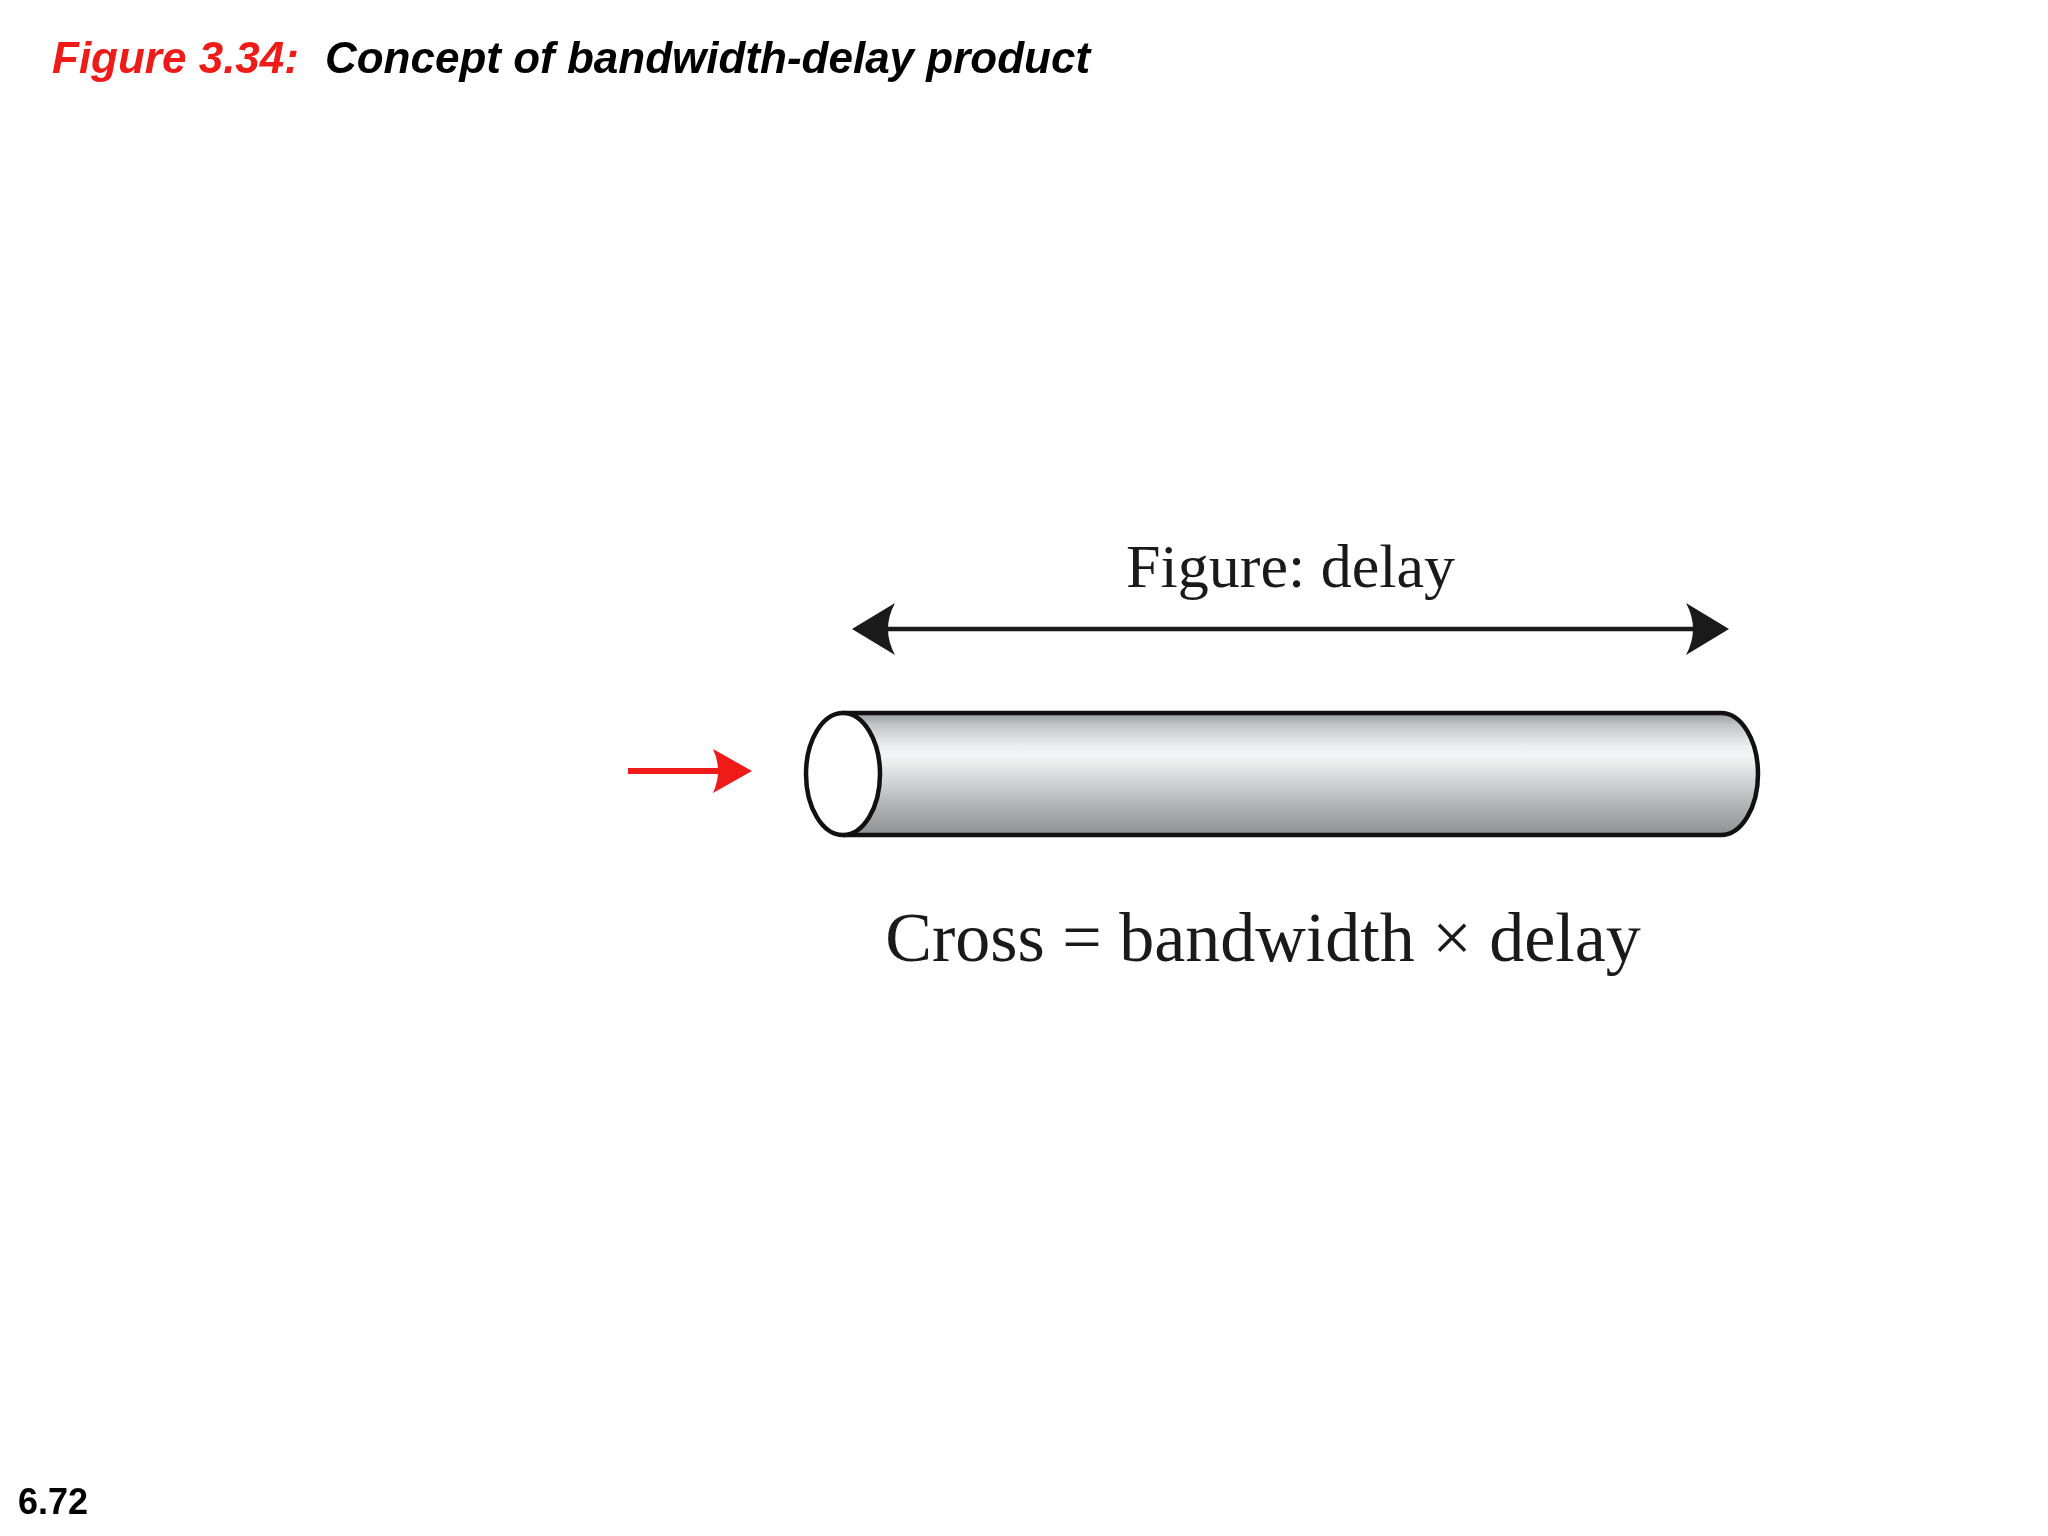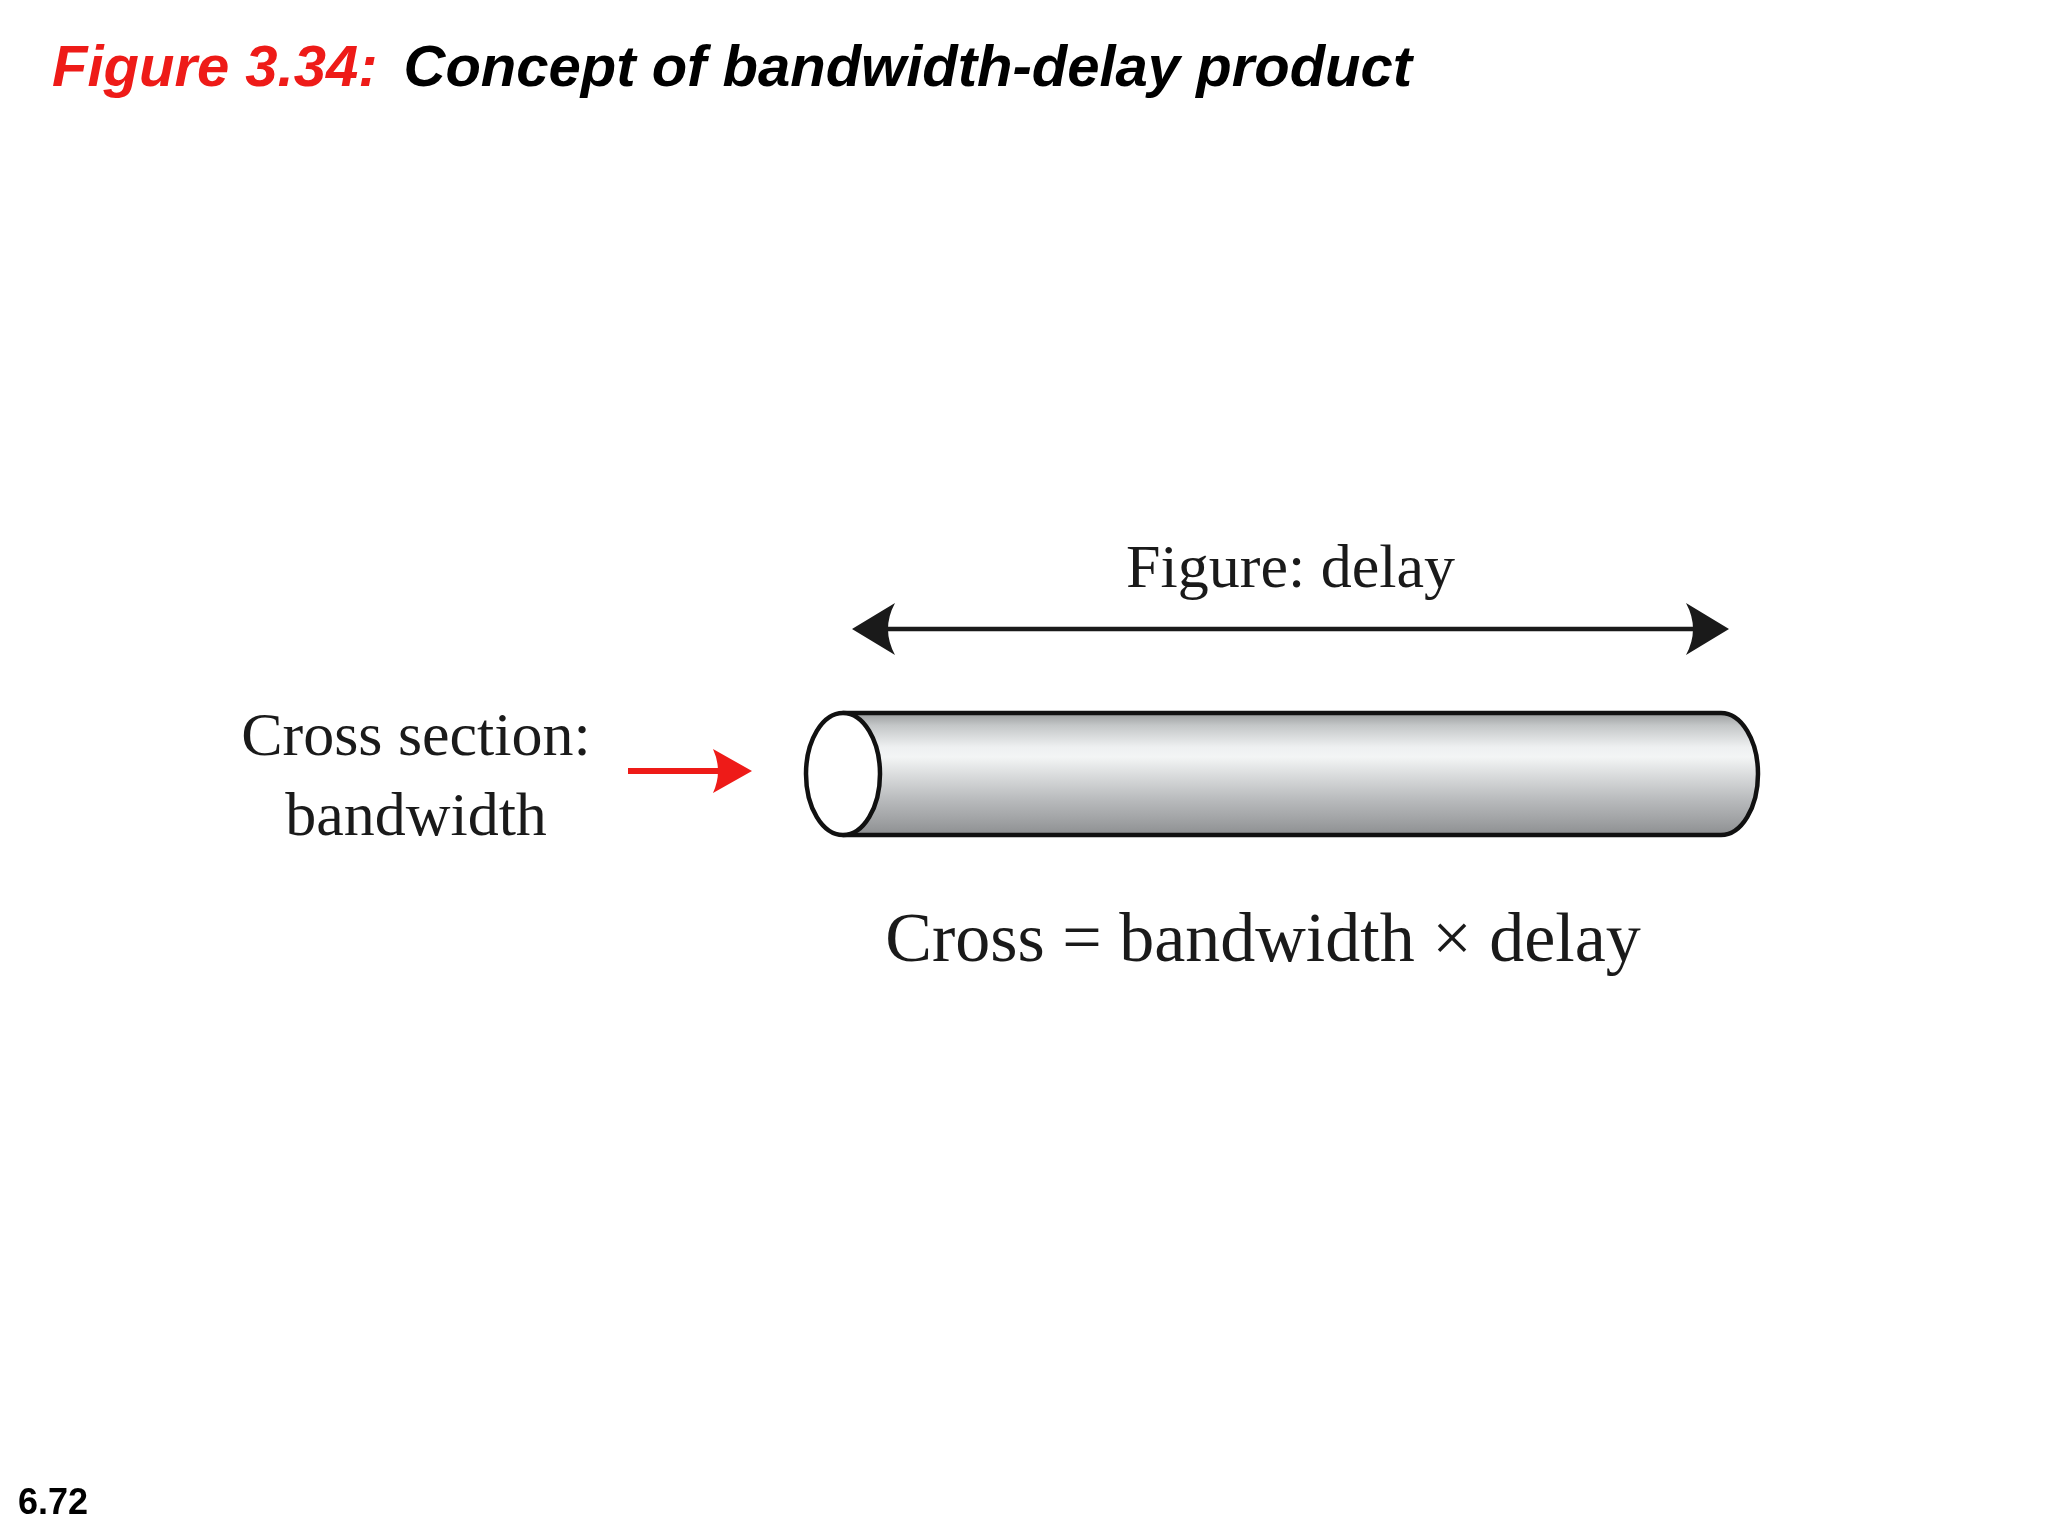--- a/index.html
+++ b/index.html
@@ -13,21 +13,21 @@
     height: 1536px;
     background: #ffffff;
     overflow: hidden;
     font-family: "Liberation Sans", sans-serif;
   }
   .title {
     position: absolute;
     left: 52px;
     top: 34px;
     font-family: "Liberation Sans", sans-serif;
-    font-size: 58px;
+    font-size: 44px;
     font-weight: bold;
     font-style: italic;
     white-space: nowrap;
     letter-spacing: 0px;
     line-height: 1.1;
   }
   .title .fig-label {
     color: #ee1b18;
   }
   .title .fig-caption {
@@ -114,22 +114,18 @@
     </g>
 
     <g>
       <line x1="628" y1="771" x2="718" y2="771" stroke="#ee1b18" stroke-width="6"></line>
       <path d="M 752 771 L 713 749 Q 723 771 713 793 Z" fill="#ee1b18"></path>
     </g>
   </svg>
 
   <div class="serif-label length-label">Figure: delay</div>
 
-  <div class="serif-label cross-label">
-    <div>Cross section:</div>
-    <div>bandwidth</div>
-  </div>
 
   <div class="serif-label formula-label">Cross = bandwidth × delay</div>
 
   <div class="page-number">6.72</div>
 
 </div>
 
 </body></html>

